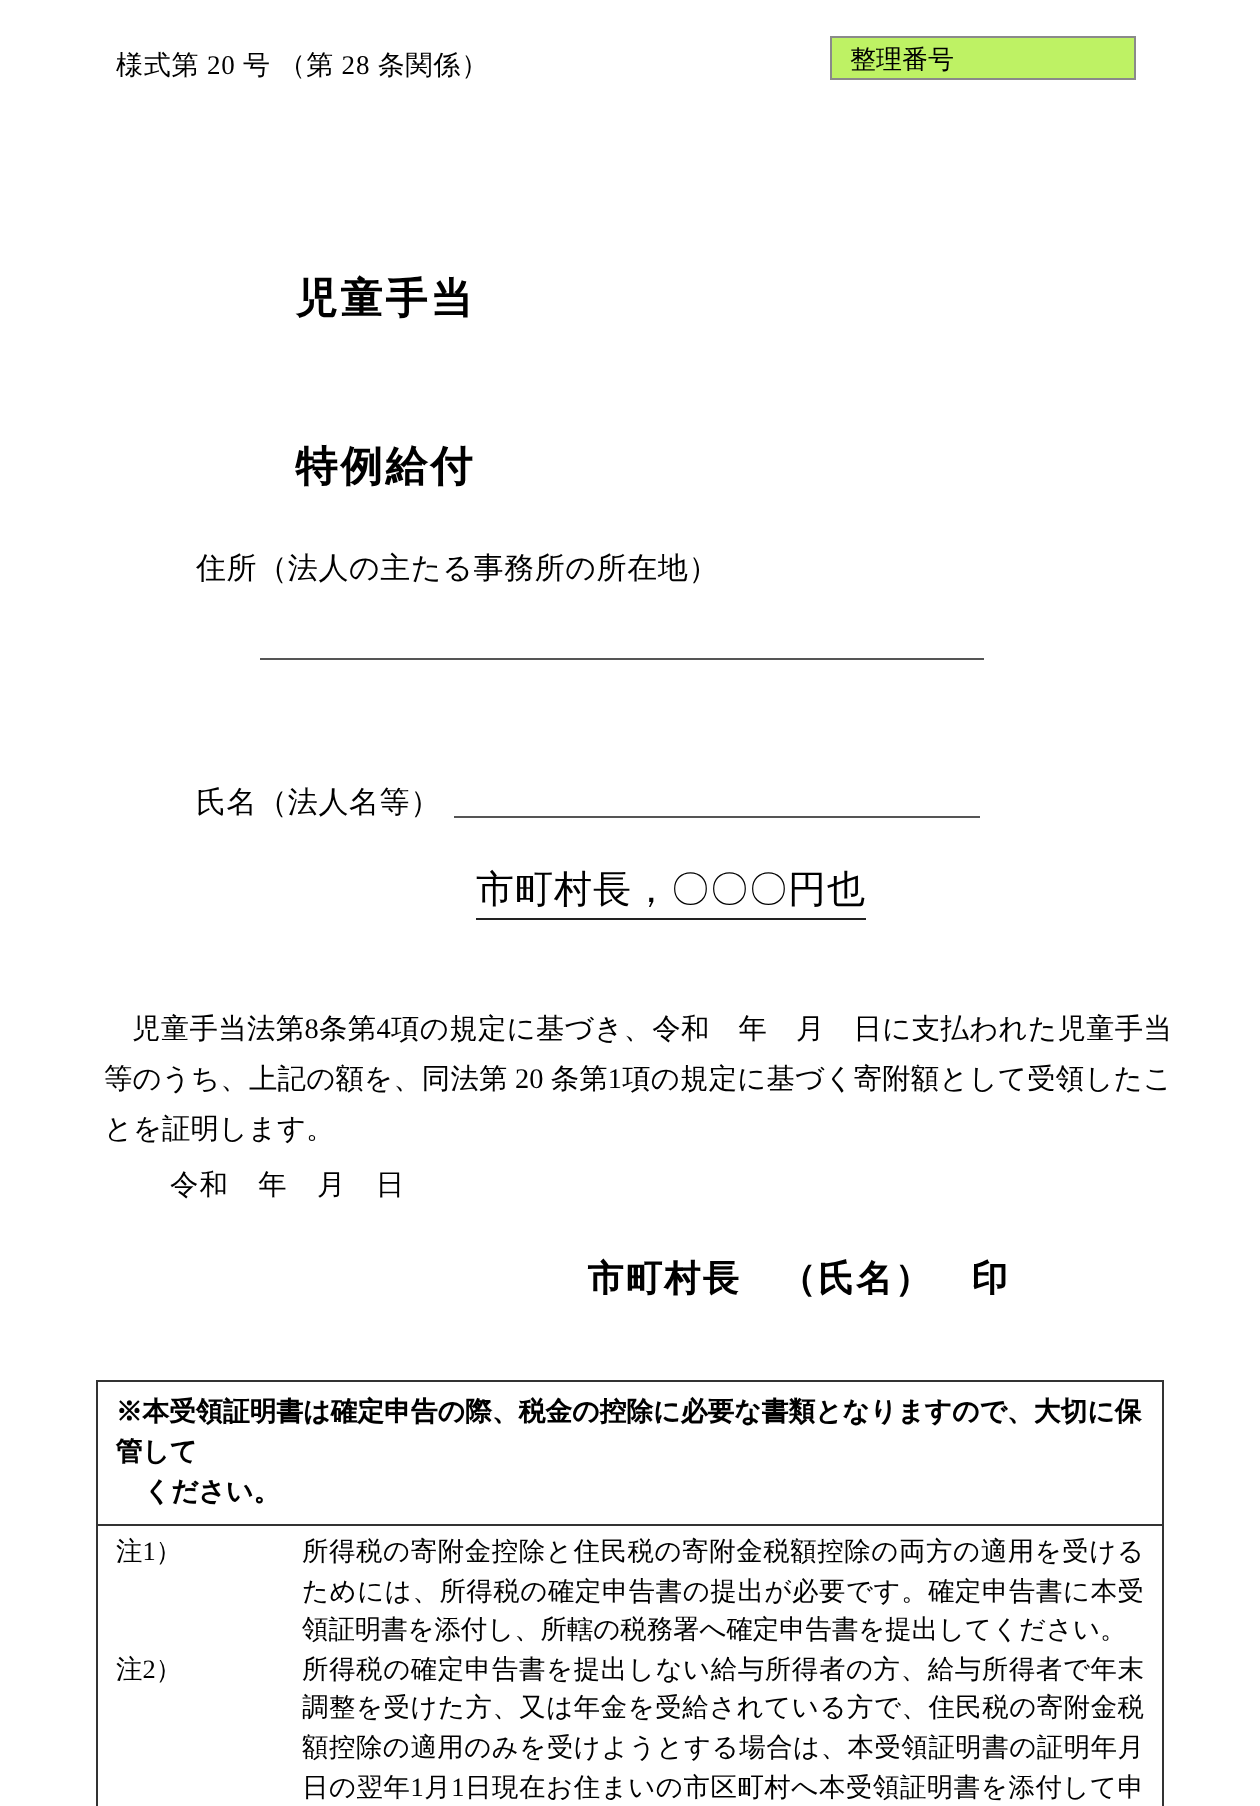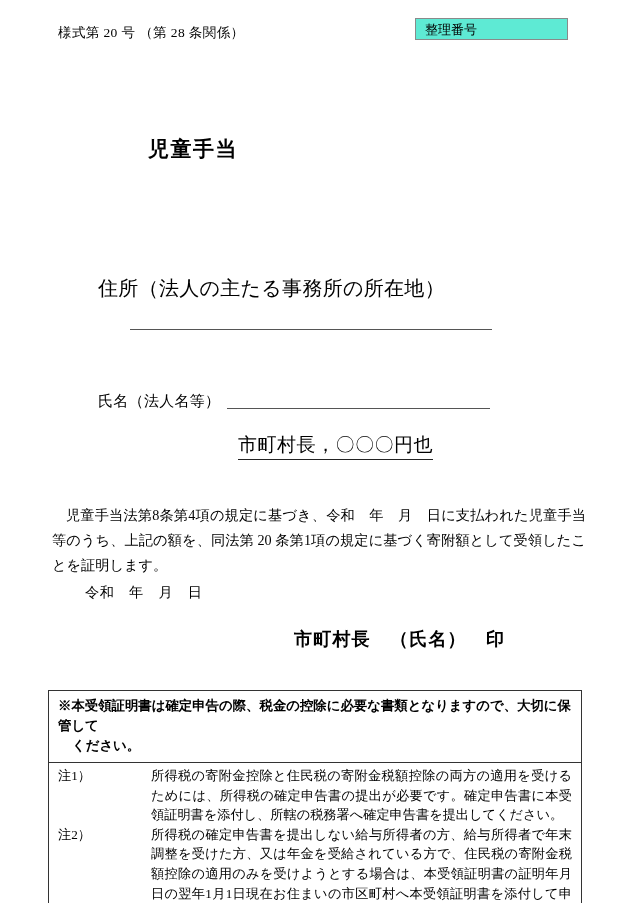--- a/index.html
+++ b/index.html
@@ -33,21 +33,21 @@
   }
 
   .ref-box {
     position: absolute;
     left: 415px;
     top: 18px;
     width: 153px;
     height: 22px;
     border: 1px solid #8a8a8a;
     box-sizing: border-box;
-    background: #5eead4;
+    background: #bef264;
   }
   .ref-box-label {
     position: absolute;
     left: 9px;
     top: 2px;
     font-size: 13px;
     line-height: 18px;
     white-space: nowrap;
   }
 
@@ -78,21 +78,21 @@
   .title-special {
     left: 148px;
     top: 90px;
   }
 
   
   .addr-label {
     position: absolute;
     left: 98px;
     top: 275px;
-    font-size: 20px;
+    font-size: 15px;
     letter-spacing: 0.3px;
     white-space: nowrap;
     text-align: center;
   }
   .addr-rule {
     position: absolute;
     left: 130px;
     top: 329px;
     width: 362px;
     height: 0;
@@ -212,20 +212,21 @@
 <div class="page">
 
   <div class="form-number">様式第 20 号 （第 28 条関係）</div>
 
   <div class="ref-box">
     <div class="ref-box-label">整理番号</div>
   </div>
 
   <div class="title-block">
     <div class="title-line title-benefit">児童手当</div>
+    <div class="title-line title-special">特例給付</div>
   </div>
 
   <div class="addr-label">住所（法人の主たる事務所の所在地）</div>
   <div class="addr-rule"></div>
 
   <div class="name-row">
     <div class="name-label">氏名（法人名等）</div>
     <div class="name-rule"></div>
   </div>
 

